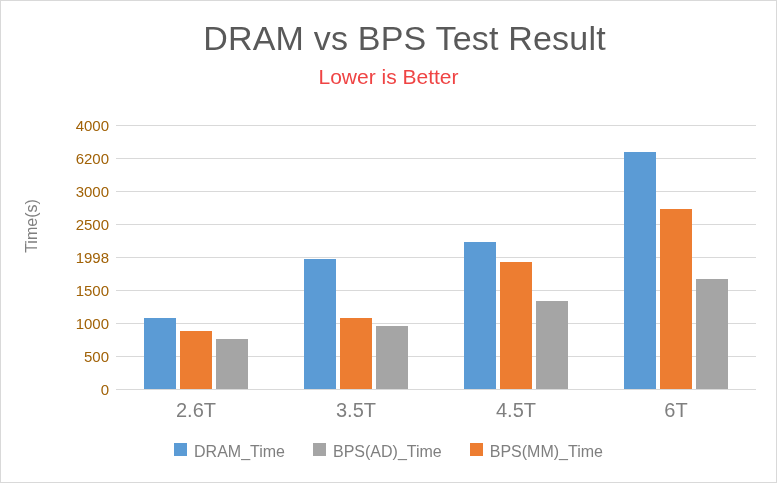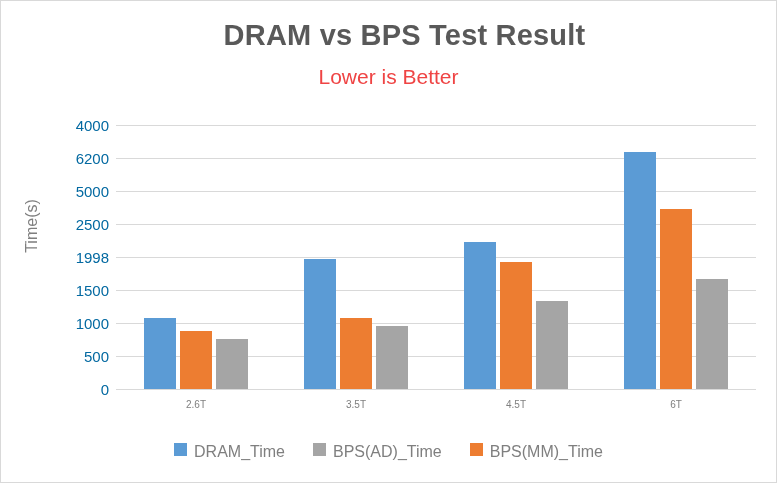--- a/index.html
+++ b/index.html
@@ -14,22 +14,22 @@
     position: relative;
     width: 777px; height: 483px;
     border: 1px solid #d9d9d9;
     background: #ffffff;
     box-sizing: border-box;
   }
   
   #chart-title {
     position: absolute; left: 0; right: 0; top: 18px;
     text-align: center;
-    font-size: 29px;
-    font-weight: 700;
+    font-size: 34px;
+    font-weight: 400;
     color: #595959;
     letter-spacing: 0.2px;
     margin-left: 32px;
   }
   #chart-subtitle {
     position: absolute; left: 0; right: 0; top: 64px;
     text-align: center;
     font-size: 21px;
     font-weight: 400;
     color: #ef4444;
@@ -53,21 +53,21 @@
     position: absolute;
     left: 28px; top: 114px;
     width: 80px; height: 284px;
   }
   .y-tick {
     position: absolute; right: 0;
     width: 80px;
     text-align: right;
     font-size: 15px;
     line-height: 15px;
-    color: #0369a1;
+    color: #a16207;
   }
   #y-axis-title {
     position: absolute;
     left: 22px; top: 225px;
     width: 120px;
     transform: rotate(-90deg);
     transform-origin: 30px 30px;
     text-align: center;
     font-size: 16px;
     color: #7f7f7f;
@@ -76,21 +76,21 @@
   
   #x-axis-labels {
     position: absolute;
     left: 115px; top: 398px;
     width: 640px; height: 24px;
     display: flex;
   }
   .x-label {
     flex: 1 1 0;
     text-align: center;
-    font-size: 10px;
+    font-size: 20px;
     color: #7f7f7f;
   }
   
   .group {
     position: absolute;
     bottom: 0; top: 0;
     display: flex;
     align-items: flex-end;
     justify-content: center;
   }
@@ -116,21 +116,21 @@
 
 <div id="chart-frame">
 
   <div id="chart-title">DRAM vs BPS Test Result</div>
   <div id="chart-subtitle">Lower is Better</div>
 
   <div id="y-axis-title">Time(s)</div>
   <div id="y-axis-ticks">
       <div class="y-tick" style="top: 3px;">4000</div>
       <div class="y-tick" style="top: 36px;">6200</div>
-      <div class="y-tick" style="top: 69px;">5000</div>
+      <div class="y-tick" style="top: 69px;">3000</div>
       <div class="y-tick" style="top: 102px;">2500</div>
       <div class="y-tick" style="top: 135px;">1998</div>
       <div class="y-tick" style="top: 168px;">1500</div>
       <div class="y-tick" style="top: 201px;">1000</div>
       <div class="y-tick" style="top: 234px;">500</div>
       <div class="y-tick" style="top: 267px;">0</div>
     </div>
 
   <div id="plot-area">
     <div id="gridlines">

